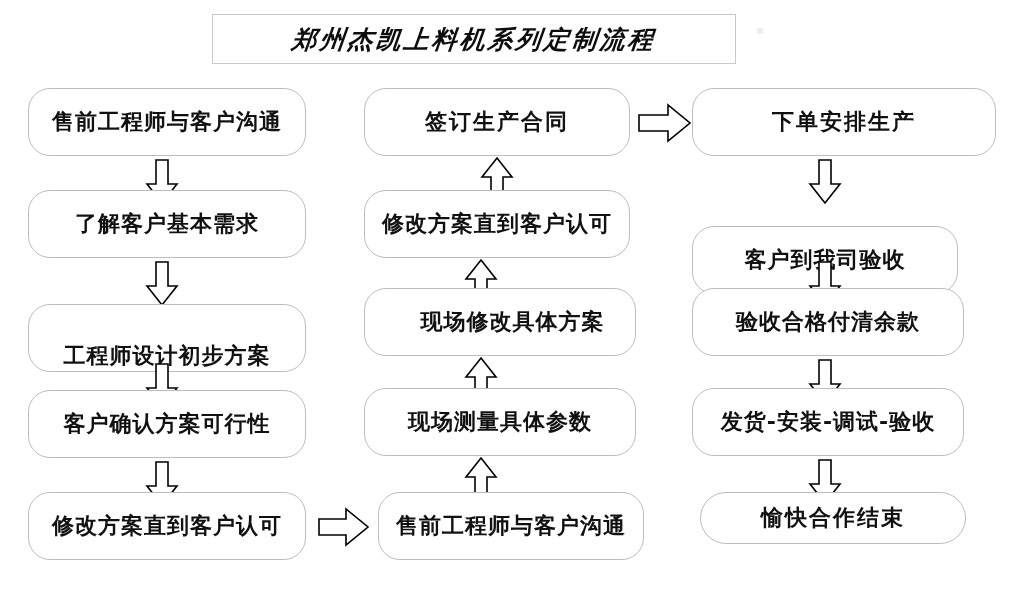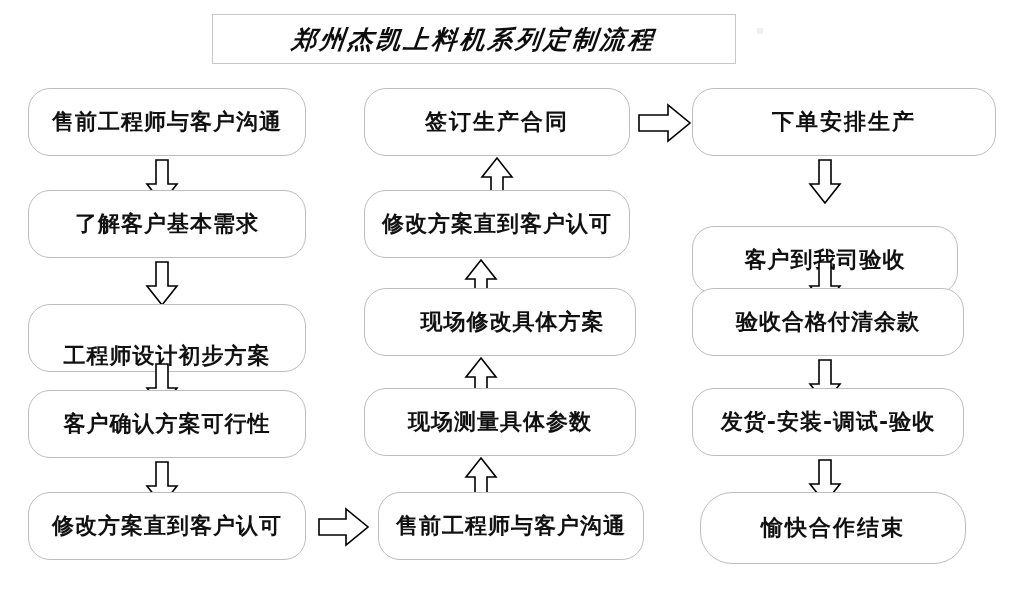--- a/index.html
+++ b/index.html
@@ -226,17 +226,17 @@
   <div class="node" style="left:692px; top:388px; width:272px; height:68px;">
     <span class="node-label">发货-安装-调试-验收</span>
   </div>
 
   <div class="arrow" style="left:801px; top:458px;">
     <svg width="48" height="48" viewBox="0 0 48 48">
       <polygon points="18,2 30,2 30,26 39,26 24,45 9,26 18,26" fill="#ffffff" stroke="#000000" stroke-width="1.6"></polygon>
     </svg>
   </div>
 
-  <div class="node narrow" style="left:700px; top:492px; width:266px; height:72px;border-radius:32px;">
+  <div class="node narrow" style="left:700px; top:492px; width:266px; height:52px;border-radius:32px;">
     <span class="node-label">愉快合作结束</span>
   </div>
 
 </div>
 
 </body></html>

